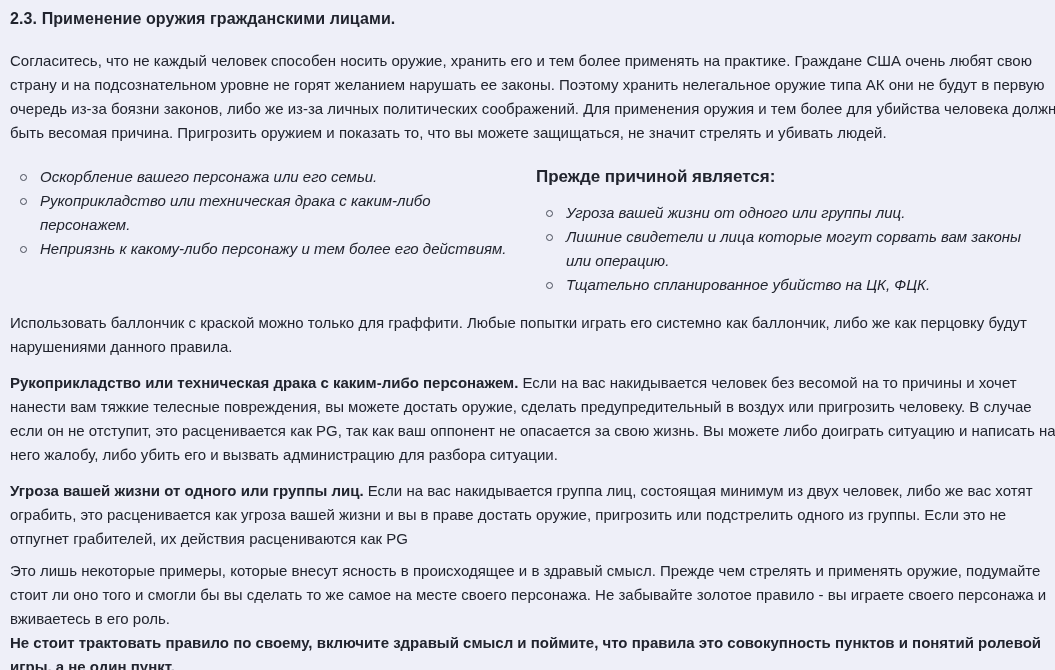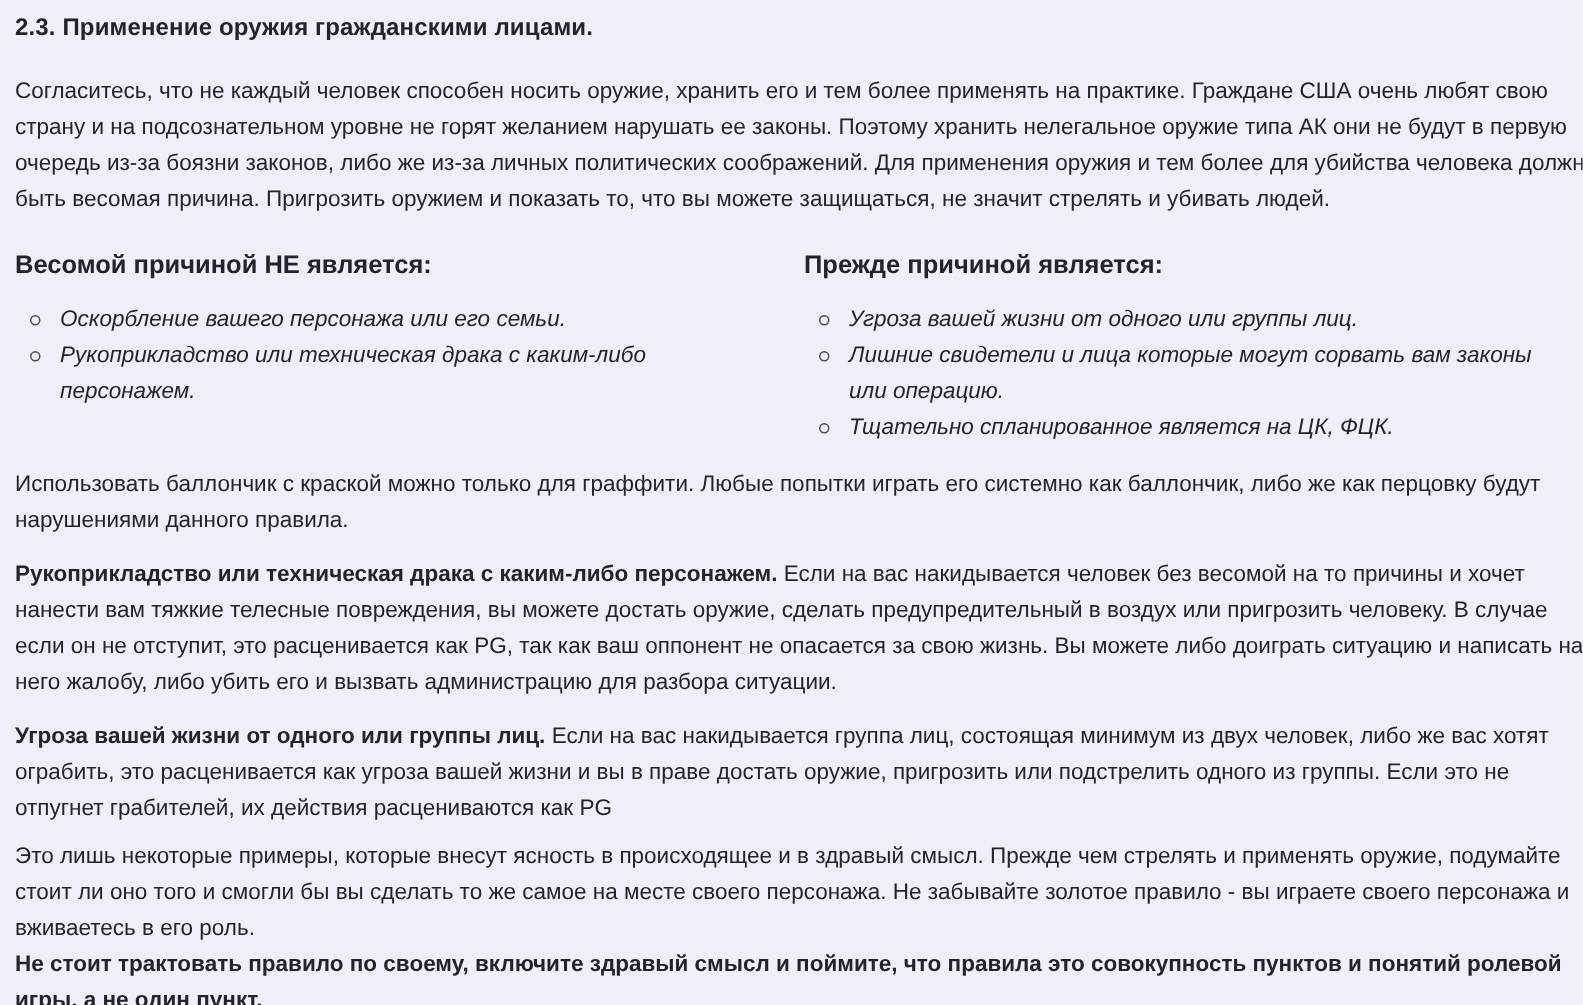--- a/index.html
+++ b/index.html
@@ -82,33 +82,33 @@
 
 <div class="content">
 
   <h1 class="page-title">2.3. Применение оружия гражданскими лицами.</h1>
 
   <p class="intro">Согласитесь, что не каждый человек способен носить оружие, хранить его и тем более применять на практике. Граждане США очень любят свою страну и на подсознательном уровне не горят желанием нарушать ее законы. Поэтому хранить нелегальное оружие типа АК они не будут в первую очередь из-за боязни законов, либо же из-за личных политических соображений. Для применения оружия и тем более для убийства человека должна быть весомая причина. Пригрозить оружием и показать то, что вы можете защищаться, не значит стрелять и убивать людей.</p>
 
   <div class="columns">
 
     <div class="col">
-      <h2 class="col-heading">Весомой причиной НЕ является:</h2>
       <ul class="reason-list">
         <li>Оскорбление вашего персонажа или его семьи.</li>
         <li>Рукоприкладство или техническая драка с каким-либо персонажем.</li>
+        <li>Неприязнь к какому-либо персонажу и тем более его действиям.</li>
       </ul>
     </div>
 
     <div class="col">
       <h2 class="col-heading">Прежде причиной является:</h2>
       <ul class="reason-list">
         <li>Угроза вашей жизни от одного или группы лиц.</li>
         <li>Лишние свидетели и лица которые могут сорвать вам законы или операцию.</li>
-        <li>Тщательно спланированное является на ЦК, ФЦК.</li>
+        <li>Тщательно спланированное убийство на ЦК, ФЦК.</li>
       </ul>
     </div>
 
   </div>
 
   <p class="para para-spray">Использовать баллончик с краской можно только для граффити. Любые попытки играть его системно как баллончик, либо же как перцовку будут нарушениями данного правила.</p>
 
   <p class="para"><span class="lead">Рукоприкладство или техническая драка с каким-либо персонажем.</span><span> Если на вас накидывается человек без весомой на то причины и хочет нанести вам тяжкие телесные повреждения, вы можете достать оружие, сделать предупредительный в воздух или пригрозить человеку. В случае если он не отступит, это расценивается как PG, так как ваш оппонент не опасается за свою жизнь. Вы можете либо доиграть ситуацию и написать на него жалобу, либо убить его и вызвать администрацию для разбора ситуации.</span></p>
 
   <p class="para"><span class="lead">Угроза вашей жизни от одного или группы лиц.</span><span> Если на вас накидывается группа лиц, состоящая минимум из двух человек, либо же вас хотят ограбить, это расценивается как угроза вашей жизни и вы в праве достать оружие, пригрозить или подстрелить одного из группы. Если это не отпугнет грабителей, их действия расцениваются как PG</span></p>

